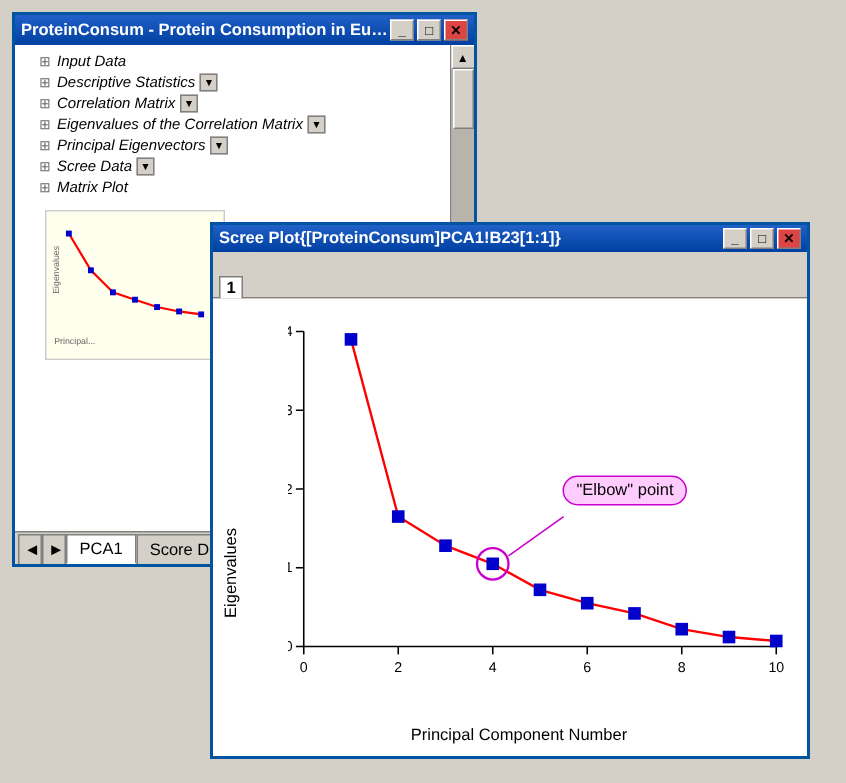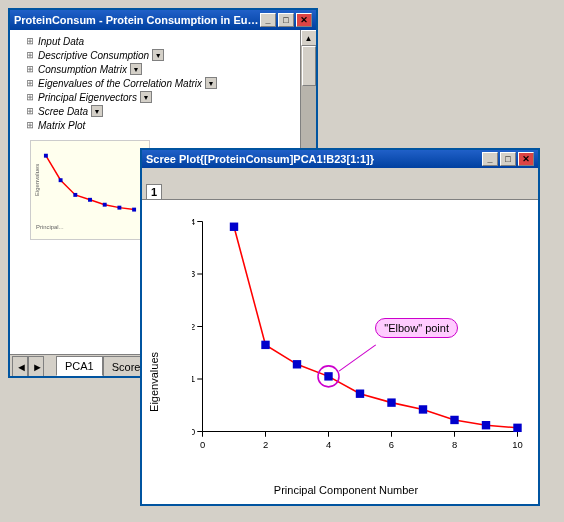--- a/index.html
+++ b/index.html
@@ -165,21 +165,20 @@
       border: 1px solid #808080;
       border-bottom: none;
       font-size: 11px;
       cursor: pointer;
       display: flex;
       align-items: center;
     }
     .tab.active {
       background: #fff;
       border-bottom: 1px solid #fff;
-      margin-left: 12px;
     }
 
     
     .preview-area {
       position: absolute;
       top: 130px;
       left: 20px;
       width: 120px;
       height: 100px;
       background: #ffffee;
@@ -292,26 +291,26 @@
   <div class="window-body">
     <div class="tree-panel">
 
       <div id="tree-items-container">
           <div class="tree-item">
             <span class="expander">⊞</span>
             <span class="item-label">Input Data</span>
           </div>
           <div class="tree-item">
             <span class="expander">⊞</span>
-            <span class="item-label">Descriptive Consumption</span>
+            <span class="item-label">Descriptive Statistics</span>
             <span class="dropdown-arrow">▼</span>
           </div>
           <div class="tree-item">
             <span class="expander">⊞</span>
-            <span class="item-label">Consumption Matrix</span>
+            <span class="item-label">Correlation Matrix</span>
             <span class="dropdown-arrow">▼</span>
           </div>
           <div class="tree-item">
             <span class="expander">⊞</span>
             <span class="item-label">Eigenvalues of the Correlation Matrix</span>
             <span class="dropdown-arrow">▼</span>
           </div>
           <div class="tree-item">
             <span class="expander">⊞</span>
             <span class="item-label">Principal Eigenvectors</span>

